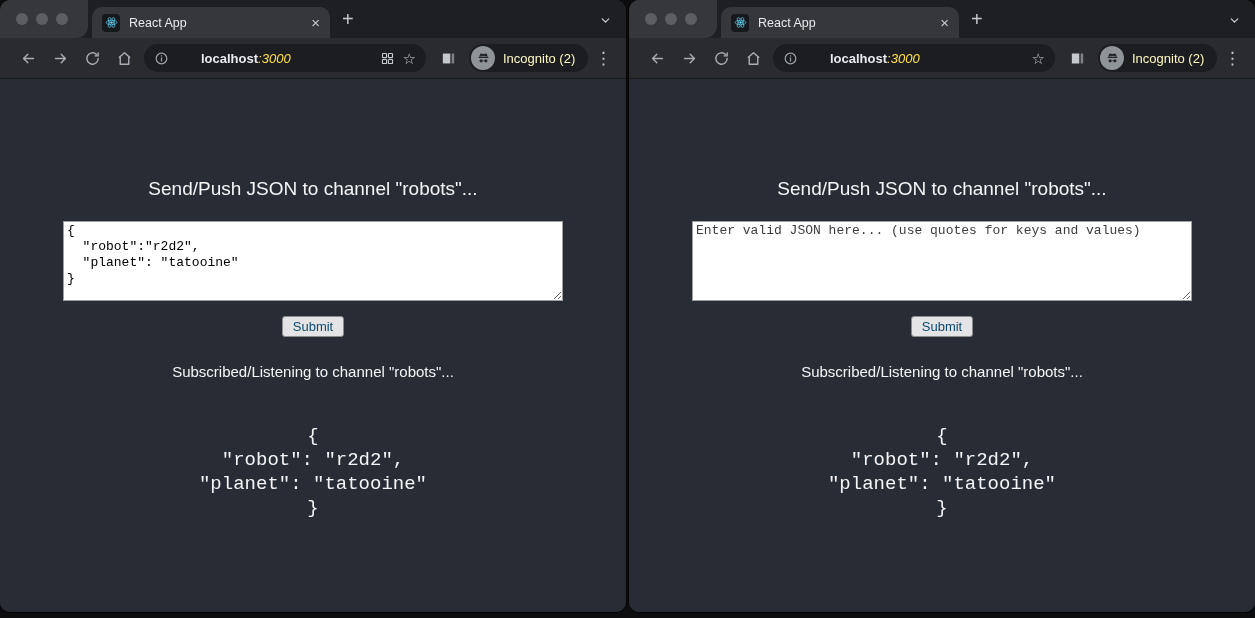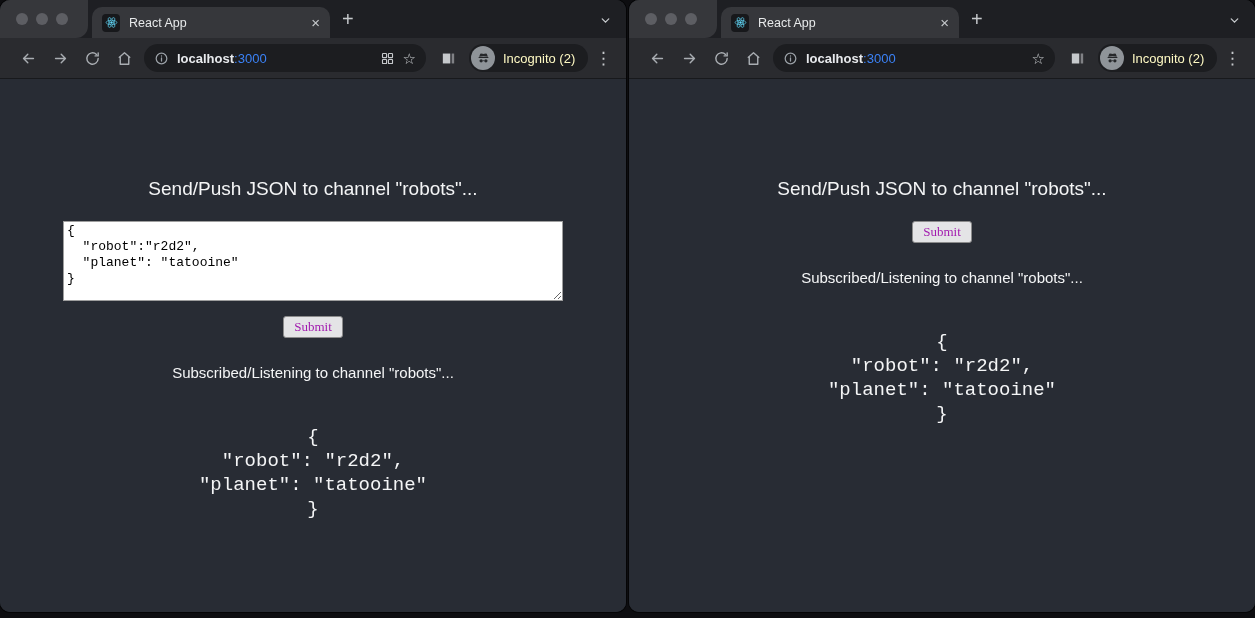--- a/index.html
+++ b/index.html
@@ -29,22 +29,22 @@
   
   .toolbar { height:41px; background:#2a2b2f; border-bottom:1px solid #18191c;
              display:flex; align-items:center; padding:0 12px; flex:none; }
   .navbtn { width:32px; height:32px; display:grid; place-items:center; color:#a9adb2; flex:none; }
   .navbtn svg { width:17px; height:17px; }
   .omnibox { margin-left:4px; width:282px; height:28px; background:#1c1d20; border-radius:14px;
              display:flex; align-items:center; padding:0 10px; gap:8px; flex:none; }
   .omnibox .oicon { color:#9aa0a6; display:grid; place-items:center; }
   .omnibox .oicon svg { width:15px; height:15px; }
   .url { font-size:13px; white-space:nowrap; }
-  .url .host { color:#e8eaed; font-weight:600; }
-  .url .port { color:#3b82f6; }
+  .url .host { color:#e8eaed; font-weight:600;margin-left:24px; }
+  .url .port { color:#fde047;font-style:italic; }
   .ospacer { flex:1; }
   .ombtn { color:#c6c9cc; display:grid; place-items:center; }
   .ombtn svg { width:15px; height:15px; }
   .star { font-size:15px; line-height:1; color:#c6c9cc; }
   .sidepanel { margin-left:14px; color:#c6c9cc; display:grid; place-items:center; }
   .sidepanel svg { width:17px; height:17px; }
   .incognito { margin-left:12px; height:28px; background:#1c1d20; border-radius:14px;
                display:flex; align-items:center; gap:8px; padding:0 13px 0 2px; flex:none; }
   .avatar { width:24px; height:24px; border-radius:50%; background:#8f9499; display:grid; place-items:center; }
   .avatar svg { width:15px; height:15px; }
@@ -53,21 +53,21 @@
 
   
   .page { flex:1; background:#282c34; text-align:center; padding-top:99px; color:#f4f5f6; }
   .heading { font-size:19px; font-weight:400; color:#f4f5f6; margin:0 0 21px; }
   .json-box { display:inline-block; width:500px; height:80px; background:#ffffff; color:#000;
               border:1px solid #9e9e9e; border-radius:0; padding:1px 3px;
               font-family:"Liberation Mono", monospace; font-size:13px; line-height:16px;
               text-align:left; resize:both; }
   .json-box::placeholder { color:#3d3d3d; opacity:1; }
   .submit-row { margin-top:11px; }
-  .submit-btn { font-family:Liberation Serif, serif; font-size:13px; color:#a21caf;
+  .submit-btn { font-family:Liberation Sans, sans-serif; font-size:13px; color:#0c4a6e;
                 background:#e4e4e6; border:1px solid #8b8b8b; border-radius:3px; padding:2px 10px; }
   .heading2 { font-size:15px; font-weight:400; color:#f4f5f6; margin:26px 0 0; }
   .output { margin:44px 0 0; font-family:"Liberation Mono", monospace; font-size:19px;
             line-height:24px; color:#f4f5f6; white-space:pre; text-align:center; }
 </style>
 </head>
 <body>
 
 <div class="desktop">
 
@@ -261,20 +261,21 @@
               <rect x="10.8" y="15" width="2.4" height="1.2"></rect>
             </svg>
         </span>
         <span class="incog-label">Incognito (2)</span>
       </div>
       <span class="menu">⋮</span>
     </div>
 
     <div class="page">
       <p class="heading">Send/Push JSON to channel "robots"...</p>
+      <textarea class="json-box" spellcheck="false" placeholder="Enter valid JSON here... (use quotes for keys and values)" style=""></textarea>
       <div class="submit-row">
         <button class="submit-btn">Submit</button>
       </div>
       <p class="heading2">Subscribed/Listening to channel "robots"...</p>
       <pre class="output">{
 "robot": "r2d2",
 "planet": "tatooine"
 }</pre>
     </div>
   </div>

